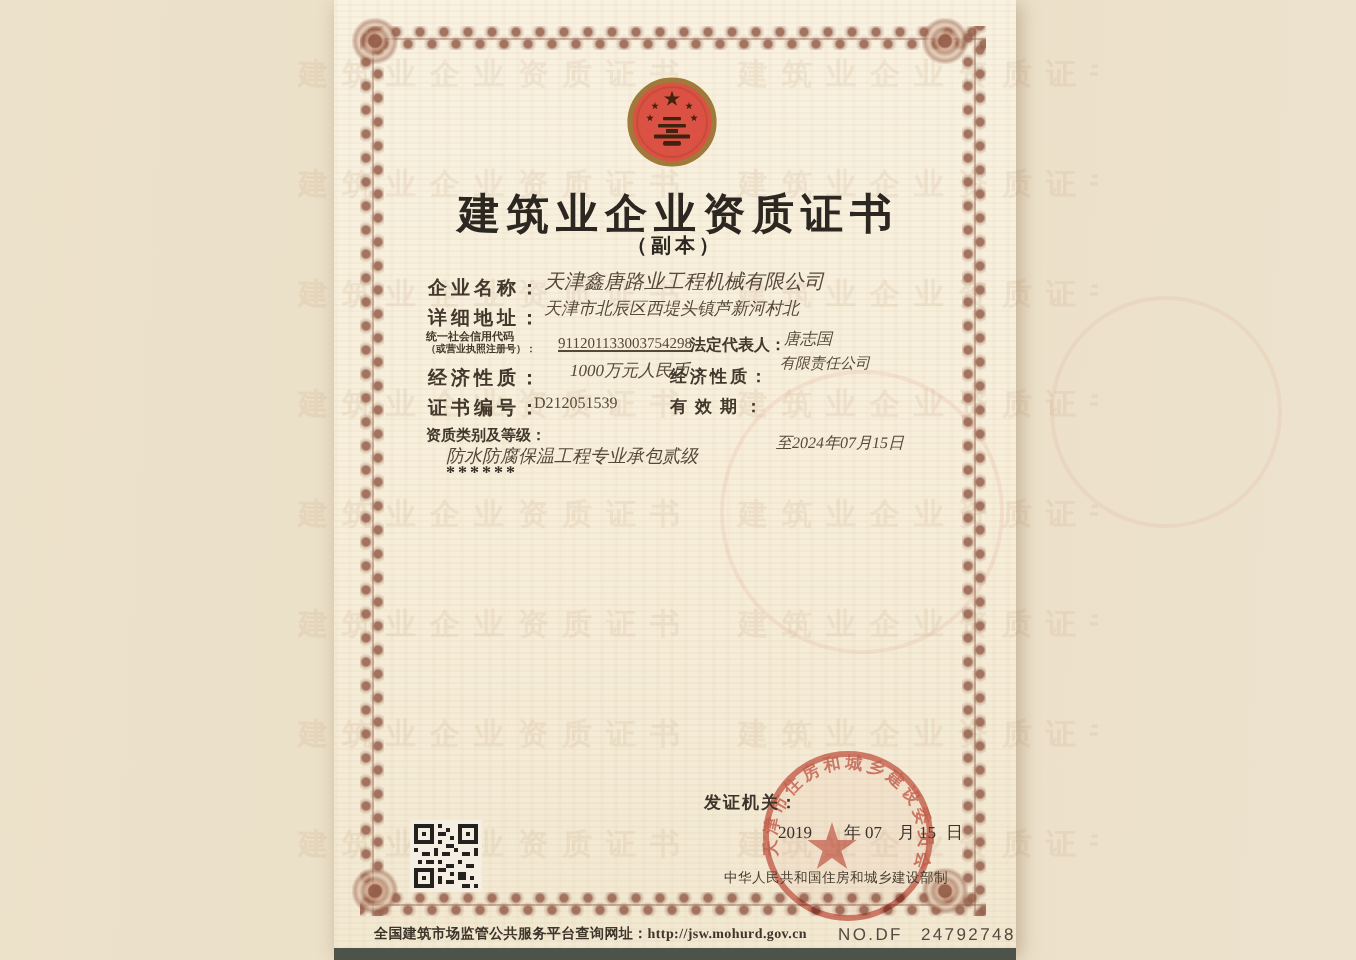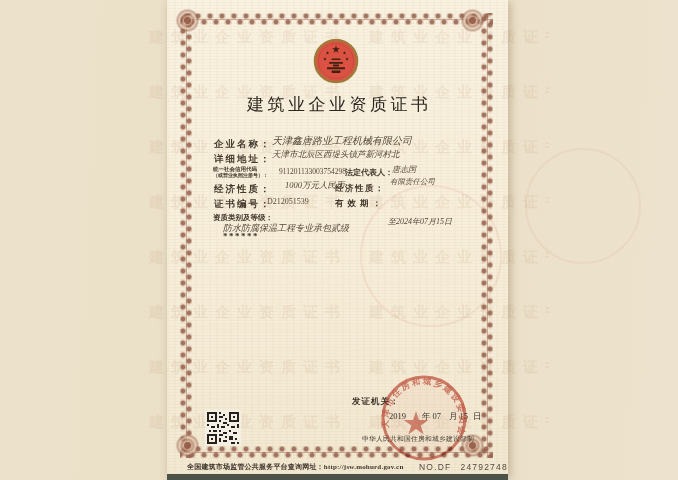--- a/index.html
+++ b/index.html
@@ -41,21 +41,21 @@
   #lace-bottom{left:13px;top:446px;width:313px;}
   #lace-left{left:13px;top:13px;height:445px;}
   #lace-right{left:314px;top:13px;height:445px;}
   .corner{position:absolute;width:23px;height:23px;z-index:3;
     background:
       radial-gradient(circle at 50% 50%, rgba(148,94,74,.95) 3px, rgba(211,166,138,.8) 4px, rgba(148,94,74,.55) 6px, rgba(226,196,170,.7) 8px, rgba(148,94,74,.5) 10px, transparent 12px);}
   #c-tl{left:9px;top:9px;} #c-tr{left:294px;top:9px;} #c-bl{left:9px;top:434px;} #c-br{left:294px;top:434px;}
   
   #emblem{position:absolute;left:146px;top:38px;z-index:3;}
   #title{position:absolute;left:0;top:93px;width:100%;text-align:center;z-index:3;
-         font-size:17px;font-weight:normal;letter-spacing:3.5px;text-indent:3.5px;color:#2c2721;}
+         font-size:21px;font-weight:bold;letter-spacing:3.5px;text-indent:3.5px;color:#2c2721;}
   #subtitle{position:absolute;left:0;top:116px;width:100%;text-align:center;z-index:3;
          font-size:10px;font-weight:bold;letter-spacing:2px;color:#2c2721;}
   
   .lbl{position:absolute;z-index:3;font-weight:bold;color:#43382c;font-size:9.5px;letter-spacing:1px;white-space:nowrap;}
   .lbl2{position:absolute;z-index:3;font-weight:bold;color:#43382c;font-size:8px;letter-spacing:1px;white-space:nowrap;}
   .val{position:absolute;z-index:3;font-style:italic;color:#564839;white-space:nowrap;}
   .tiny{position:absolute;z-index:3;font-weight:bold;color:#43382c;line-height:1.1;white-space:nowrap;}
   
   #issuer-label{position:absolute;left:185px;top:396px;z-index:6;font-size:8.5px;font-weight:bold;color:#3d342a;letter-spacing:1px;}
   #date-row{position:absolute;left:222px;top:411px;z-index:6;font-size:8.5px;color:#3a322a;white-space:nowrap;}
@@ -112,30 +112,31 @@
         <use href="#st" transform="translate(34,21) scale(2)"></use>
         <rect x="18.5" y="20.5" width="9" height="1.6" rx=".5"></rect>
         <rect x="16" y="24" width="14" height="1.8" rx=".5"></rect>
         <rect x="20" y="26.5" width="6" height="2"></rect>
         <rect x="14" y="29.2" width="18" height="2" rx=".5"></rect>
         <rect x="18.5" y="32.5" width="9" height="2.4" rx="1"></rect>
       </g>
     </svg>
 
     <div id="title">建筑业企业资质证书</div>
+    <div id="subtitle">（副本）</div>
 
     <div class="lbl" style="left:47px;top:138px;letter-spacing:2px;">企业名称：</div>
     <div class="val" style="left:105px;top:134px;font-size:10px;">天津鑫唐路业工程机械有限公司</div>
 
     <div class="lbl" style="left:47px;top:153px;letter-spacing:2px;">详细地址：</div>
     <div class="val" style="left:105px;top:149px;font-size:8.5px;">天津市北辰区西堤头镇芦新河村北</div>
 
     <div class="tiny" style="left:46px;top:166px;font-size:5.5px;">统一社会信用代码</div>
     <div class="tiny" style="left:46px;top:173px;font-size:5px;">（或营业执照注册号）：</div>
-    <div class="val" style="left:112px;top:167px;font-size:7.5px;font-style:normal;">911201133003754298</div>
+    <div class="val" style="left:112px;top:167px;font-size:7.5px;font-style:normal;text-decoration:underline;">911201133003754298</div>
     <div class="lbl" style="left:178px;top:167px;font-size:8px;letter-spacing:0;">法定代表人：</div>
     <div class="val" style="left:225px;top:164px;font-size:8px;">唐志国</div>
 
     <div class="lbl" style="left:47px;top:183px;letter-spacing:2px;">经济性质：</div>
     <div class="val" style="left:118px;top:180px;font-size:8.5px;">1000万元人民币</div>
     <div class="lbl" style="left:168px;top:183px;font-size:8.5px;letter-spacing:1.5px;">经济性质：</div>
     <div class="val" style="left:223px;top:177px;font-size:7.5px;">有限责任公司</div>
 
     <div class="lbl" style="left:47px;top:198px;letter-spacing:2px;">证书编号：</div>
     <div class="val" style="left:100px;top:197px;font-size:8px;font-style:normal;">D212051539</div>

